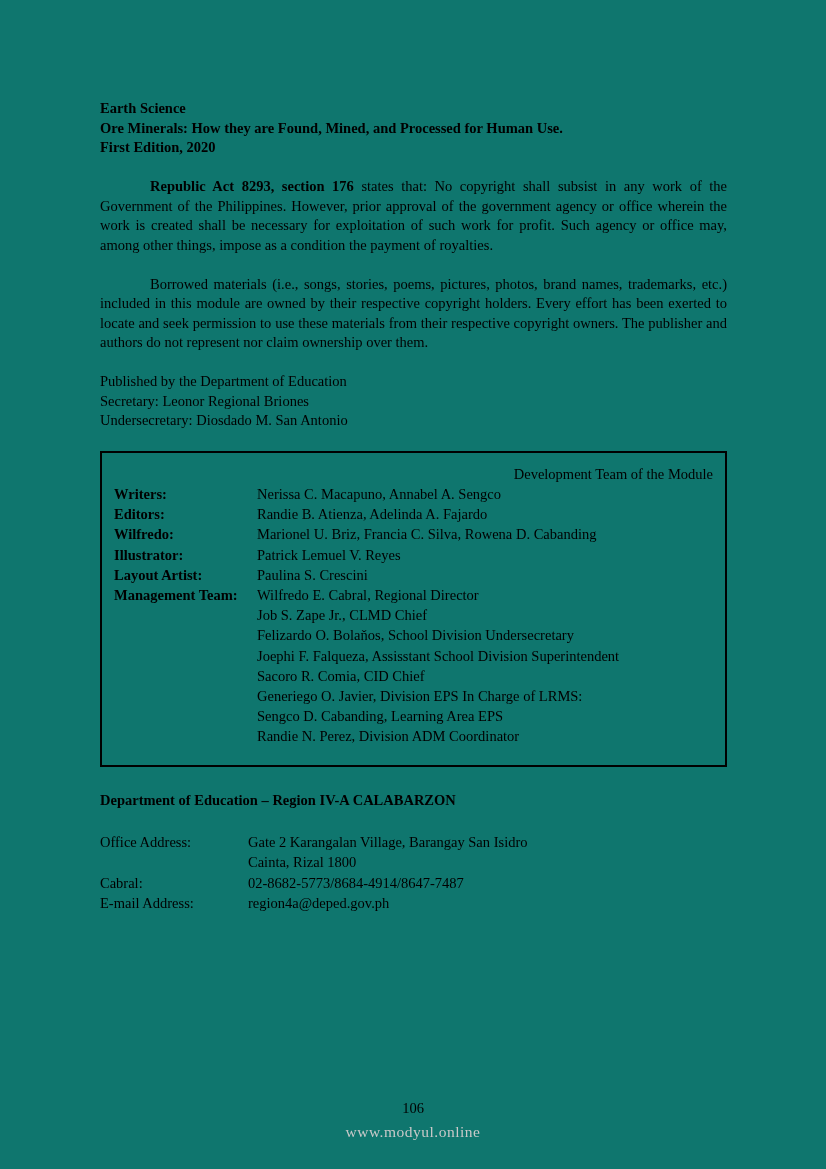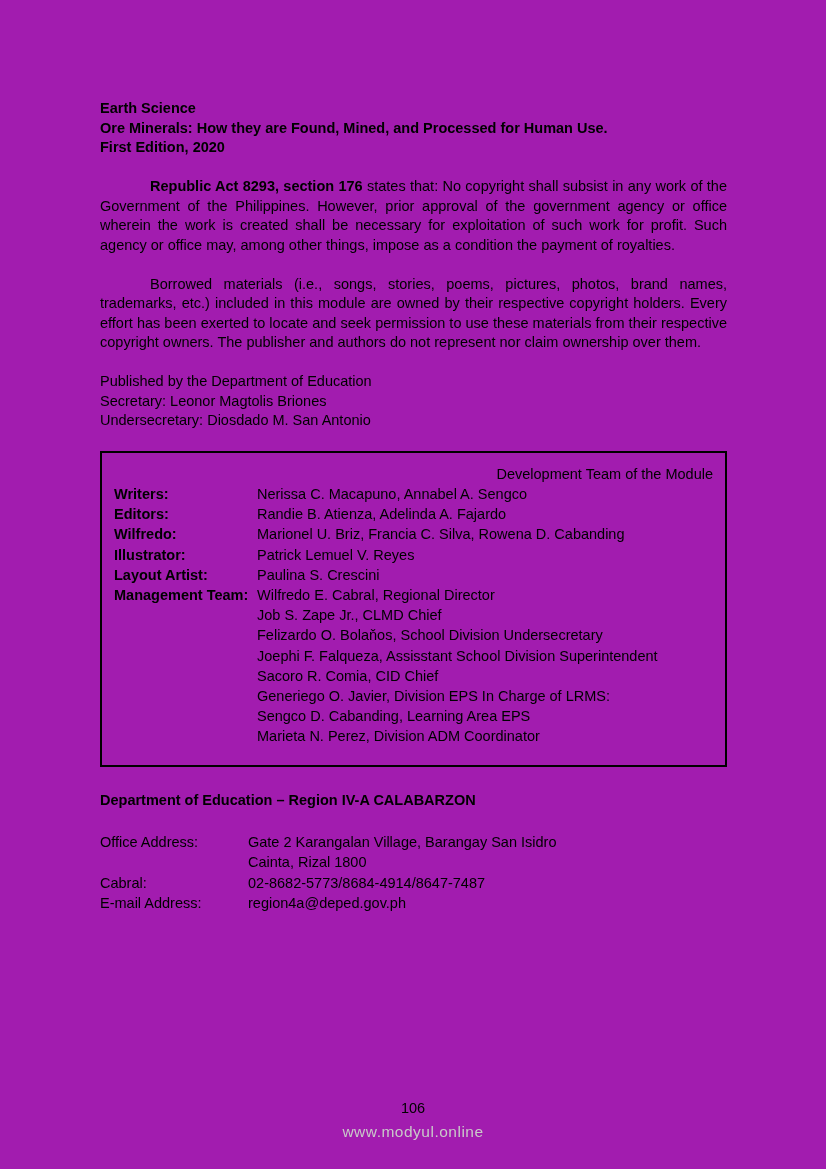--- a/index.html
+++ b/index.html
@@ -4,22 +4,22 @@
 <style>
   html, body {
     margin: 0;
     padding: 0;
     background: #ffffff;
   }
   .page {
     position: relative;
     width: 826px;
     height: 1169px;
-    background: #a21caf;
-    font-family: Liberation Sans, sans-serif;
+    background: #0f766e;
+    font-family: Liberation Serif, serif;
     font-size: 14.5px;
     line-height: 19.5px;
     color: #000000;
     overflow: hidden;
   }
   .content {
     position: absolute;
     top: 99px;
     left: 100px;
     width: 627px;
@@ -94,21 +94,21 @@
       <div class="bold">Ore Minerals: How they are Found, Mined, and Processed for Human Use.</div>
       <div class="bold">First Edition, 2020</div>
     </div>
 
     <p class="para indent spaced"><span class="bold">Republic Act 8293, section 176</span><span> states that: No copyright shall subsist in any work of the Government of the Philippines. However, prior approval of the government agency or office wherein the work is created shall be necessary for exploitation of such work for profit. Such agency or office may, among other things, impose as a condition the payment of royalties.</span></p>
 
     <p class="para indent spaced">Borrowed materials (i.e., songs, stories, poems, pictures, photos, brand names, trademarks, etc.) included in this module are owned by their respective copyright holders. Every effort has been exerted to locate and seek permission to use these materials from their respective copyright owners. The publisher and authors do not represent nor claim ownership over them.</p>
 
     <div class="publisher-block">
       <div>Published by the Department of Education</div>
-      <div>Secretary: Leonor Magtolis Briones</div>
+      <div>Secretary: Leonor Regional Briones</div>
       <div>Undersecretary: Diosdado M. San Antonio</div>
     </div>
 
     <div class="dev-box">
       <div class="dev-title">Development Team of the Module</div>
 
       <div class="dev-row">
         <div class="dev-label">Writers:</div>
         <div class="dev-value">
           <div>Nerissa C. Macapuno, Annabel A. Sengco</div>
@@ -146,21 +146,21 @@
       <div class="dev-row">
         <div class="dev-label">Management Team:</div>
         <div class="dev-value">
           <div>Wilfredo E. Cabral, Regional Director</div>
           <div>Job S. Zape Jr., CLMD Chief</div>
           <div>Felizardo O. Bolaňos, School Division Undersecretary</div>
           <div>Joephi F. Falqueza, Assisstant School Division Superintendent</div>
           <div>Sacoro R. Comia, CID Chief</div>
           <div>Generiego O. Javier, Division EPS In Charge of LRMS:</div>
           <div>Sengco D. Cabanding, Learning Area EPS</div>
-          <div>Marieta N. Perez, Division ADM Coordinator</div>
+          <div>Randie N. Perez, Division ADM Coordinator</div>
         </div>
       </div>
     </div>
 
     <div class="region-heading">Department of Education – Region  IV-A CALABARZON</div>
 
     <div class="contact-block">
       <div class="contact-row">
         <div class="contact-label">Office Address:</div>
         <div class="contact-value">

